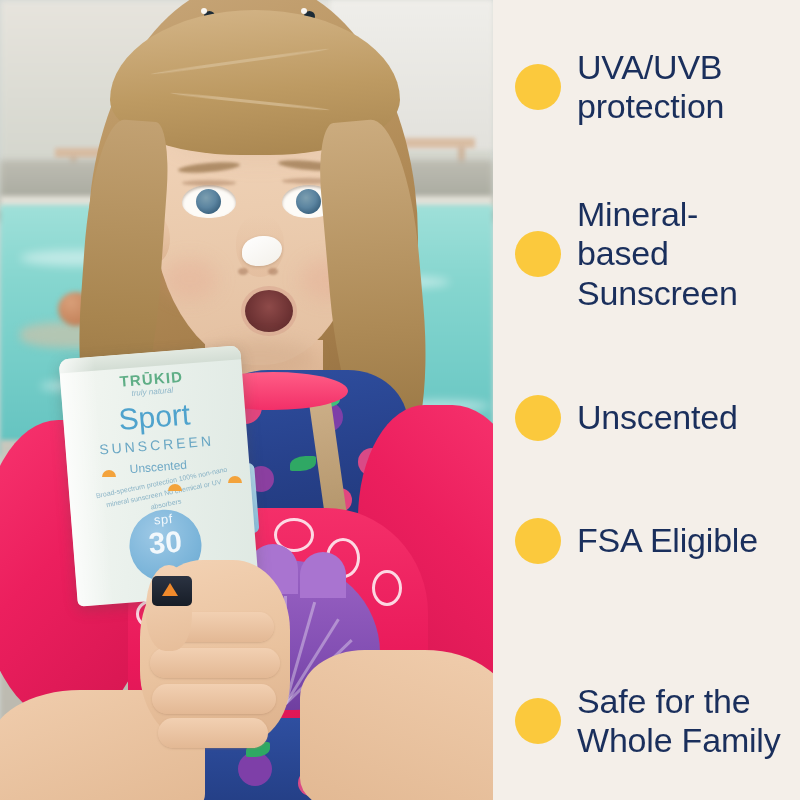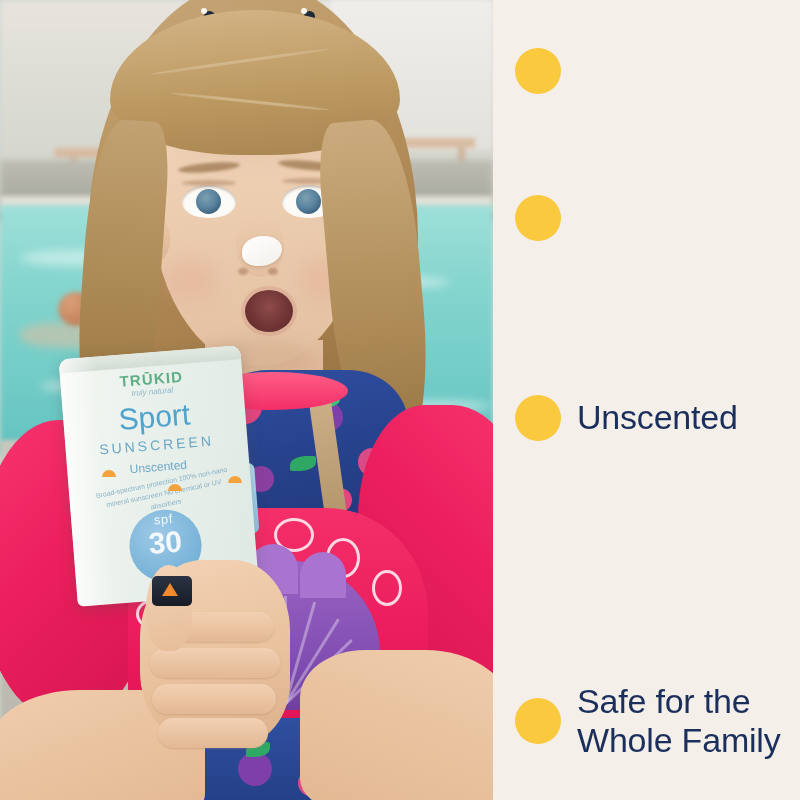--- a/index.html
+++ b/index.html
@@ -561,31 +561,40 @@
       <div class="thumb"></div>
       <div class="ring-band"></div>
       <div class="ring-star"></div>
     </div>
   </div>
 
   <div class="panel">
 
     <div class="feature" style="top:48px;">
       <div class="dot"></div>
+      <div class="ftext">UVA/UVB
+protection</div>
     </div>
 
     <div class="feature" style="top:195px;">
       <div class="dot"></div>
+      <div class="ftext">Mineral-
+based
+Sunscreen</div>
     </div>
 
     <div class="feature" style="top:395px;">
       <div class="dot"></div>
       <div class="ftext">Unscented</div>
     </div>
 
+    <div class="feature" style="top:518px;">
+      <div class="dot"></div>
+      <div class="ftext">FSA Eligible</div>
+    </div>
 
     <div class="feature" style="top:682px;">
       <div class="dot"></div>
       <div class="ftext">Safe for the
 Whole Family</div>
     </div>
 
   </div>
 </div>
 

